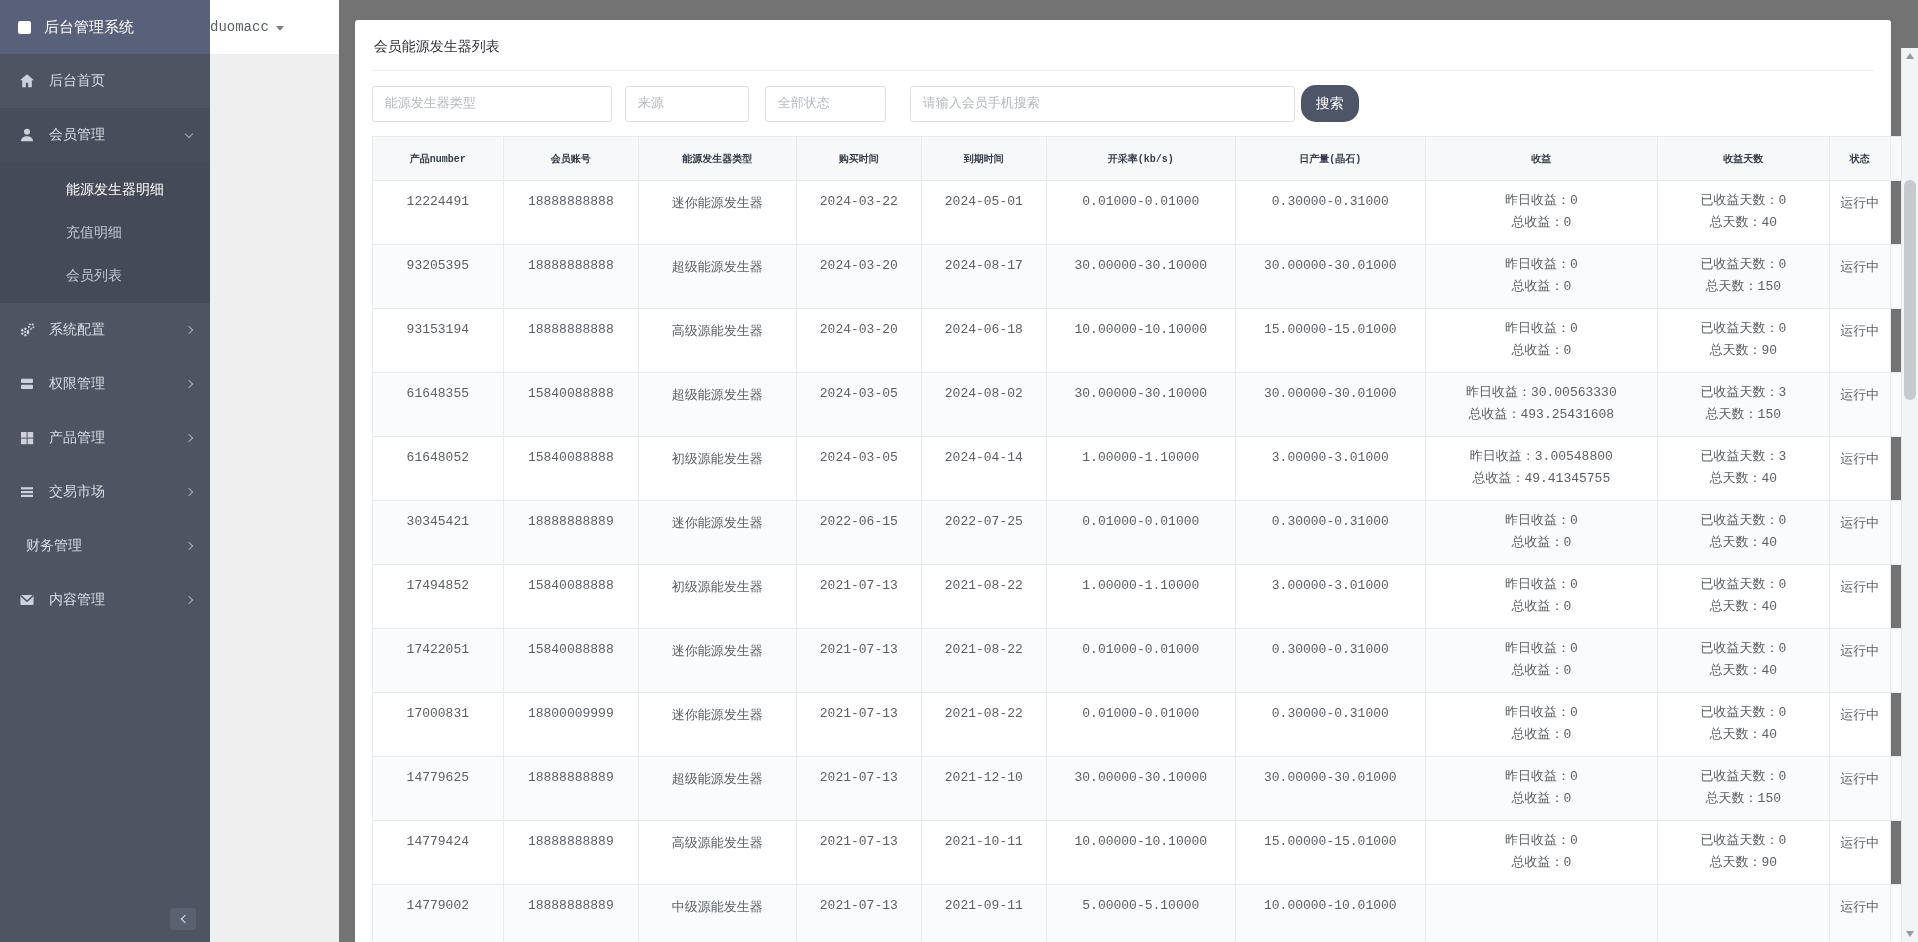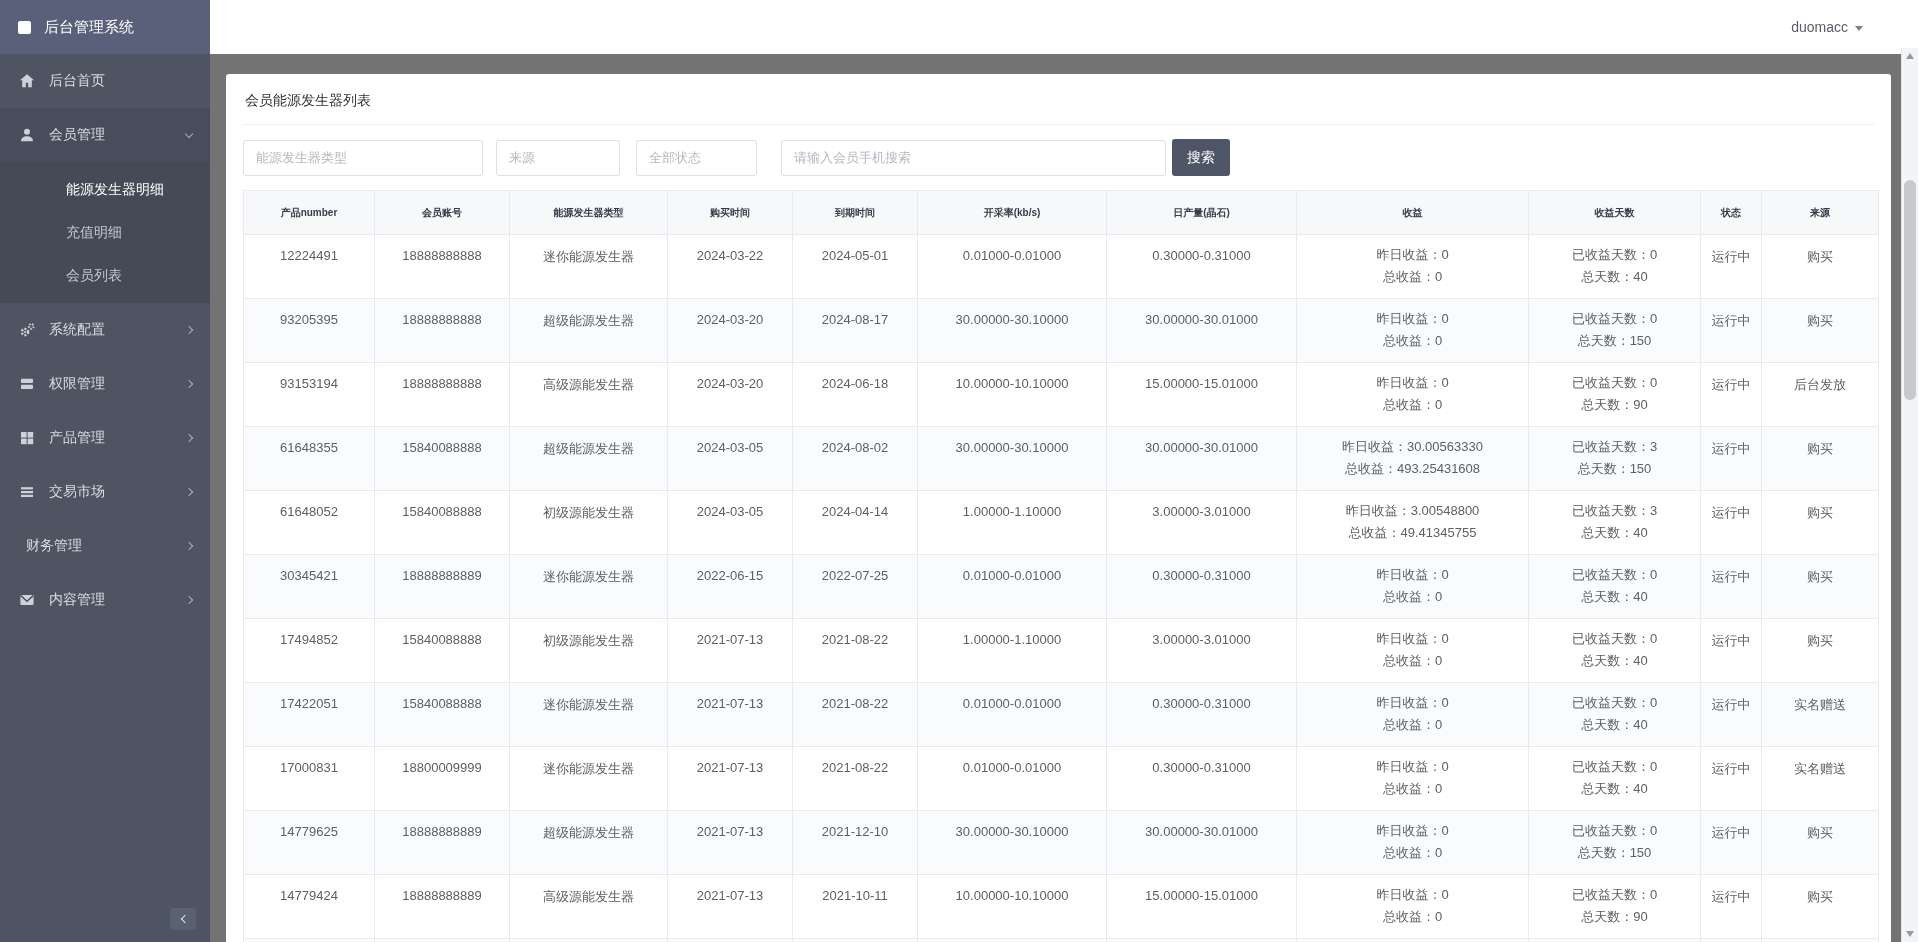--- a/index.html
+++ b/index.html
@@ -25,37 +25,37 @@
   .chev.right{transform:rotate(-45deg);}
   .chev.down{transform:rotate(45deg); margin-top:-3px;}
   .chev.left{transform:rotate(135deg);}
   .submenu{background:var(--sb-sub); padding:6px 0;}
   .submenu-item{height:43px; line-height:43px; padding-left:66px; font-size:14px; color:#c2c7d0; cursor:pointer;}
   .submenu-item.active{color:#ffffff;}
   .collapse-btn{position:absolute; right:14px; bottom:12px; width:26px; height:22px; background:#5a6170; border-radius:3px; display:flex; align-items:center; justify-content:center; cursor:pointer;}
   .collapse-btn .chev{border-color:#e3e6ec; margin-left:3px;}
 
   
-  .main{flex:1; display:flex; flex-direction:column; min-width:0;}
+  .main{flex:1; display:flex; flex-direction:row; min-width:0;font-family:Liberation Mono, monospace;}
   .topbar{height:54px; background:#fff; display:flex; align-items:center; justify-content:flex-end; padding-right:55px;}
   .user-menu{display:flex; align-items:center; gap:7px; color:#5a5e66; font-size:14px; cursor:pointer;}
   .caret-down{width:0; height:0; border-left:4px solid transparent; border-right:4px solid transparent; border-top:5px solid #7c8087; margin-top:2px;}
   .content{flex:1; background:#737373; padding:20px 27px 0 16px; overflow:hidden;}
   .panel{background:#fff; border-radius:3px; box-shadow:0 1px 2px rgba(0,0,0,.05); padding:8px 17px 20px; min-height:1100px;}
   .panel-title{font-size:14px; color:#303238; padding:10px 2px 14px; border-bottom:1px solid #eceef1;}
 
   
   .filters{display:flex; align-items:center; margin-top:14px;}
   .filter-input{height:36px; border:1px solid #dcdfe4; border-radius:3px; padding:0 12px; font-size:13px; color:#5c6066; background:#fff; outline:none; font-family:inherit;}
   .filter-input::placeholder{color:#b4b8c0; opacity:1;}
   .f-type{width:240px; margin-right:13px;}
   .f-source{width:124px; margin-right:16px;}
   .f-status{width:121px; margin-right:24px;}
   .f-phone{width:385px; margin-right:6px;}
-  .search-btn{width:58px; height:37px; background:#4d5567; color:#fff; font-size:14px; border:none; border-radius:3px; cursor:pointer; font-family:inherit;}
+  .search-btn{width:58px; height:37px; background:#4d5567; color:#fff; font-size:14px; border:none; border-radius:15px; cursor:pointer; font-family:inherit;}
 
   
   .tbl-wrap{margin-top:14px;}
   table{width:100%; border-collapse:collapse; table-layout:fixed;}
   th,td{border:1px solid var(--border); text-align:center; font-size:13px;}
   th{height:44px; background:var(--head-bg); color:#363c48; font-weight:bold; font-size:10px;}
   td{height:64px; color:var(--txt); vertical-align:top; padding-top:13px;}
   td.dbl{padding-top:9px; line-height:22px;}
   tbody tr:nth-child(even) td{background:var(--zebra);}
 

